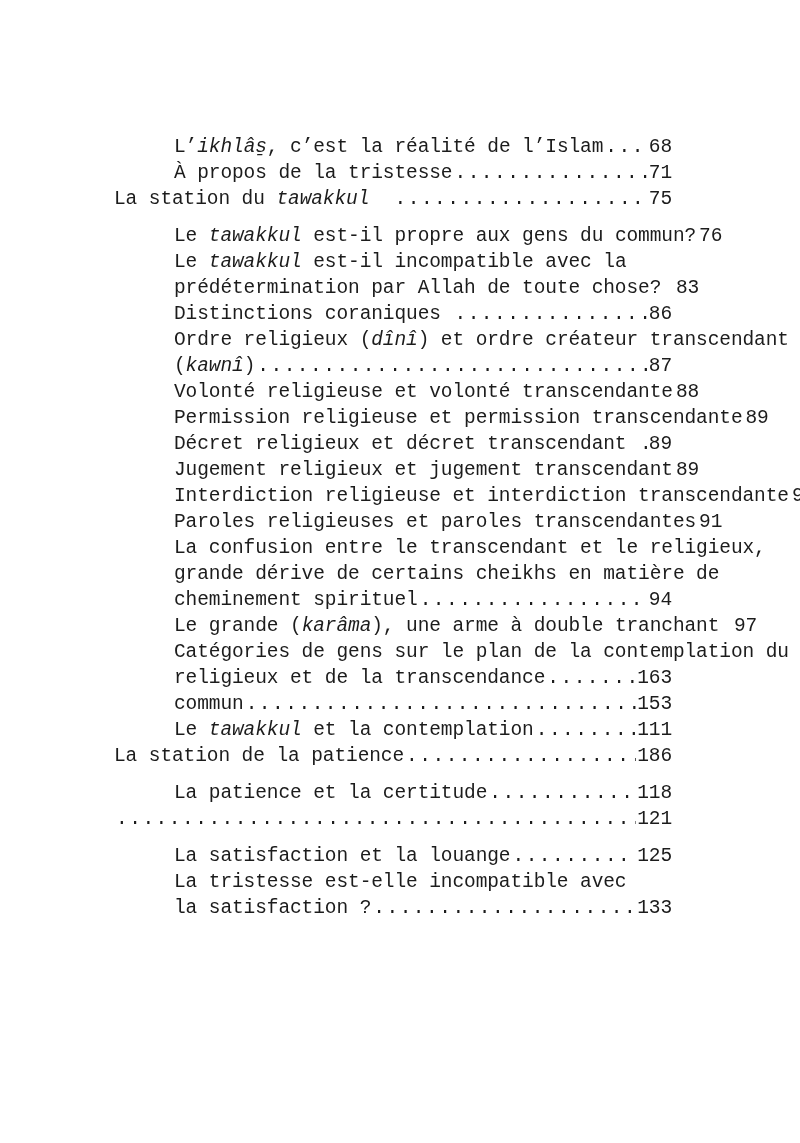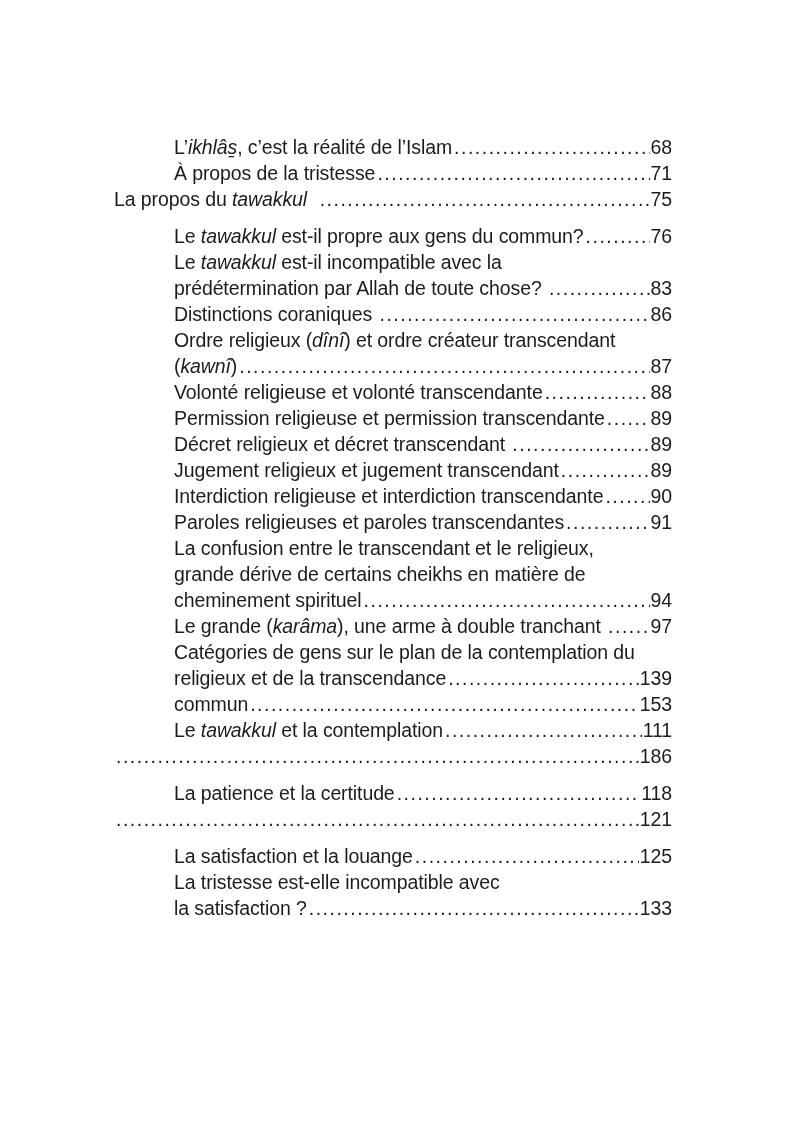--- a/index.html
+++ b/index.html
@@ -6,21 +6,21 @@
     margin: 0;
     padding: 0;
     background: #ffffff;
   }
   .sheet {
     position: relative;
     width: 800px;
     height: 924px;
     background: #ffffff;
     overflow: hidden;
-    font-family: Liberation Sans, sans-serif;
+    font-family: Liberation Mono, monospace;
     color: #1c1c1c;
   }
   .toc {
     position: absolute;
     left: 114px;
     top: 134px;
     width: 558px;
     font-size: 19.5px;
     letter-spacing: -0.1px;
   }
@@ -68,21 +68,21 @@
         <span class="text"><span>L’</span><span class="it">ikhlâs̱</span><span>, c’est la réalité de l’Islam</span></span>
         <span class="leader"></span>
         <span class="page">68</span>
       </div>
       <div class="row level2">
         <span class="text"><span>À propos de la tristesse</span></span>
         <span class="leader"></span>
         <span class="page">71</span>
       </div>
       <div class="row level1">
-        <span class="text"><span>La propos du </span><span class="it">tawakkul</span><span>  </span></span>
+        <span class="text"><span>La station du </span><span class="it">tawakkul</span><span>  </span></span>
         <span class="leader"></span>
         <span class="page">75</span>
       </div>
       <div class="row level2 gap">
         <span class="text"><span>Le </span><span class="it">tawakkul</span><span> est-il propre aux gens du commun?</span></span>
         <span class="leader"></span>
         <span class="page">76</span>
       </div>
       <div class="row level2">
         <span class="text"><span>Le </span><span class="it">tawakkul</span><span> est-il incompatible avec la</span></span>
@@ -150,33 +150,34 @@
         <span class="text"><span>Le grande (</span><span class="it">karâma</span><span>), une arme à double tranchant </span></span>
         <span class="leader"></span>
         <span class="page">97</span>
       </div>
       <div class="row level2">
         <span class="text"><span>Catégories de gens sur le plan de la contemplation du</span></span>
       </div>
       <div class="row level2">
         <span class="text"><span>religieux et de la transcendance</span></span>
         <span class="leader"></span>
-        <span class="page">139</span>
+        <span class="page">163</span>
       </div>
       <div class="row level2">
         <span class="text"><span>commun</span></span>
         <span class="leader"></span>
         <span class="page">153</span>
       </div>
       <div class="row level2">
         <span class="text"><span>Le </span><span class="it">tawakkul</span><span> et la contemplation</span></span>
         <span class="leader"></span>
         <span class="page">111</span>
       </div>
       <div class="row level1">
+        <span class="text"><span>La station de la patience</span></span>
         <span class="leader"></span>
         <span class="page">186</span>
       </div>
       <div class="row level2 gap">
         <span class="text"><span>La patience et la certitude</span></span>
         <span class="leader"></span>
         <span class="page">118</span>
       </div>
       <div class="row level1">
         <span class="leader"></span>

